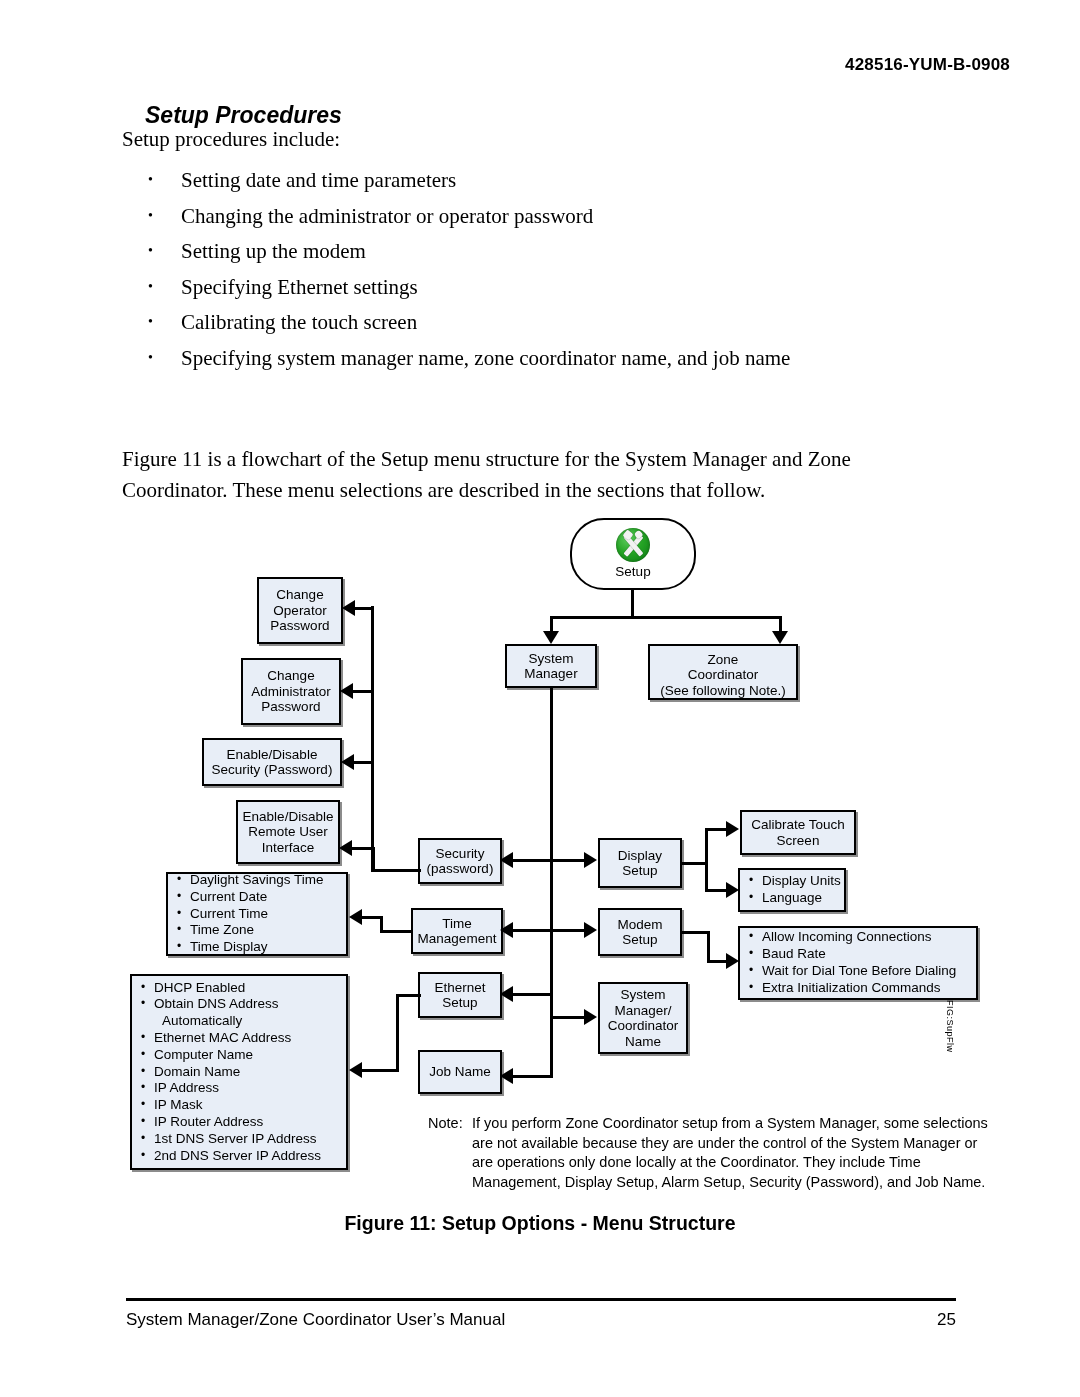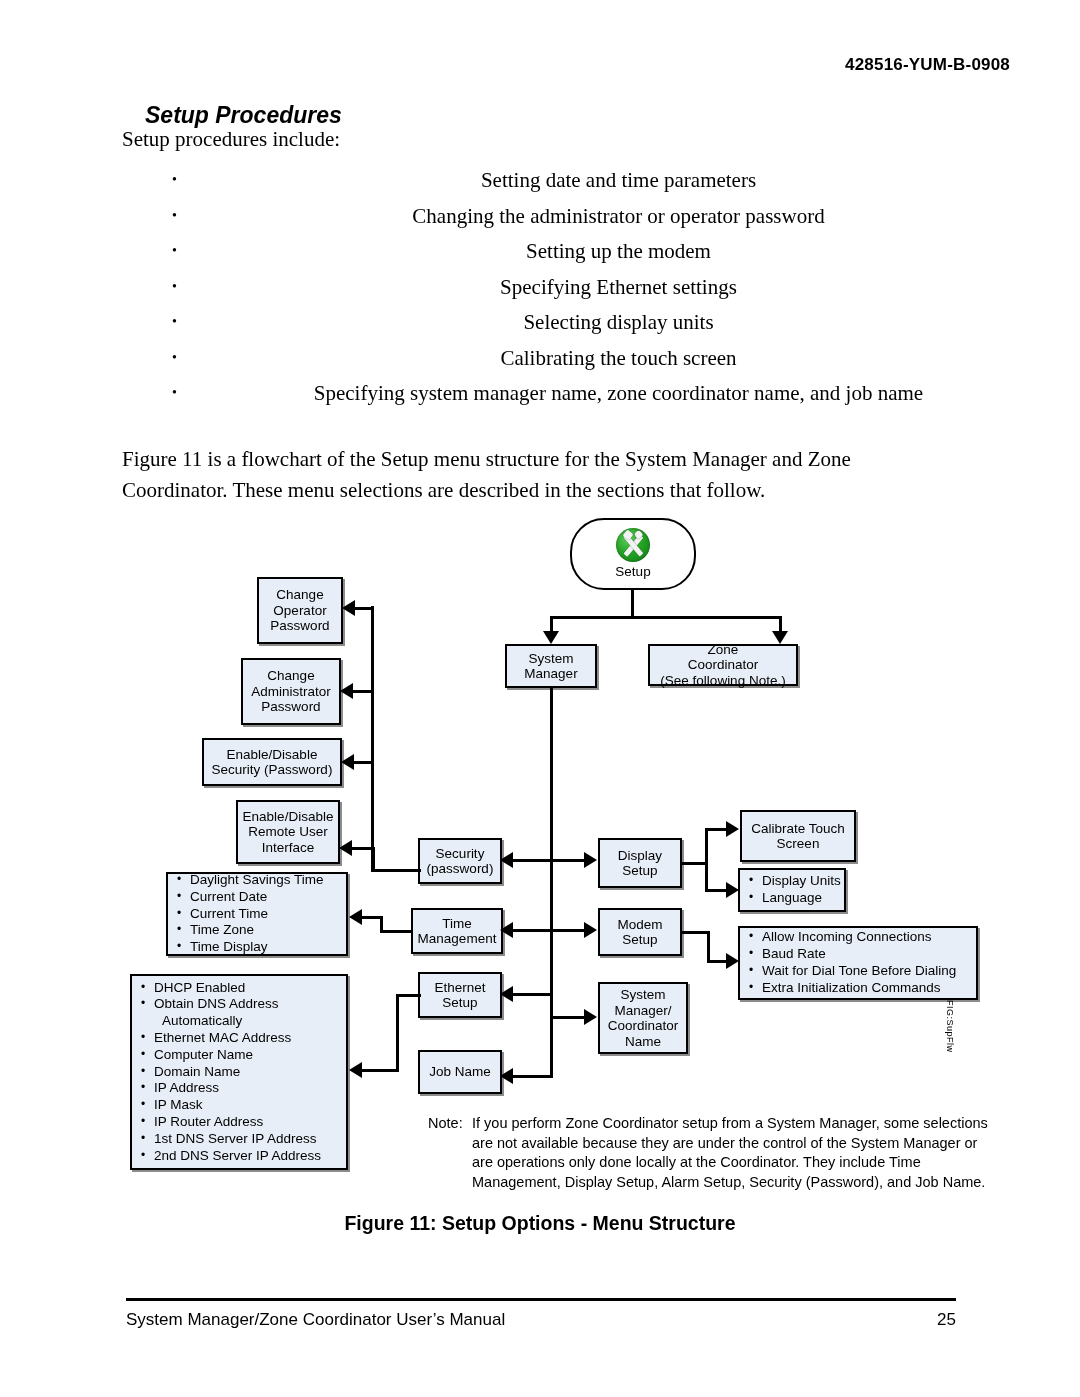--- a/index.html
+++ b/index.html
@@ -23,22 +23,22 @@
   h1.section-title{
     position:absolute;left:128px;top:85px;margin:17px;
     font-family:"Liberation Sans", sans-serif;
     font-size:23px;font-style:italic;font-weight:bold;
   }
   .lead{
     position:absolute;left:122px;top:127px;
     font-size:21px;
   }
   .bullets{
-    position:absolute;left:172px;top:163px;width:860px;
-    margin:0;padding:0;list-style:none;text-align:center;
+    position:absolute;left:148px;top:163px;width:860px;
+    margin:0;padding:0;list-style:none;
   }
   .bullets li{
     font-size:21px;
     line-height:35.5px;
     padding-left:33px;
     position:relative;
     white-space:nowrap;
   }
   .bullets li:before{
     content:"\2022";
@@ -177,21 +177,20 @@
 
   <div class="doc-code">428516-YUM-B-0908</div>
   <h1 class="section-title">Setup Procedures</h1>
   <div class="lead">Setup procedures include:</div>
 
   <ul class="bullets">
     <li>Setting date and time parameters</li>
     <li>Changing the administrator or operator password</li>
     <li>Setting up the modem</li>
     <li>Specifying Ethernet settings</li>
-    <li>Selecting display units</li>
     <li>Calibrating the touch screen</li>
     <li>Specifying system manager name, zone coordinator name, and job name</li>
   </ul>
 
   <div class="para">Figure 11 is a flowchart of the Setup menu structure for the System Manager and Zone Coordinator. These menu selections are described in the sections that follow.</div>
 
   <div class="figure">
 
     <div class="node rounded" style="left:570px;top:518px;width:126px;height:72px;">
       <span class="setup-icon">
@@ -210,21 +209,21 @@
     <div class="arr down" style="left:543px;top:631px;"></div>
     <div class="arr down" style="left:772px;top:631px;"></div>
 
     <div class="node" style="left:505px;top:644px;width:92px;height:44px;">
       <span>
         <span class="lbl">System</span>
         <span class="lbl">Manager</span>
       </span>
     </div>
 
-    <div class="node" style="left:648px;top:644px;width:150px;height:42px;">
+    <div class="node" style="left:648px;top:644px;width:150px;height:56px;align-items:flex-end;">
       <span>
         <span class="lbl">Zone</span>
         <span class="lbl">Coordinator</span>
         <span class="lbl">(See following Note.)</span>
       </span>
     </div>
 
     <div class="ln vln" style="left:550px;top:688px;height:390px;"></div>
 
     <div class="node" style="left:418px;top:838px;width:84px;height:46px;">
@@ -367,21 +366,21 @@
     <div class="ln hln" style="left:362px;top:1069px;width:37px;"></div>
     <div class="arr left" style="left:349px;top:1062px;"></div>
 
     <div class="ln hln" style="left:680px;top:862px;width:28px;"></div>
     <div class="ln vln" style="left:705px;top:828px;height:64px;"></div>
     <div class="ln hln" style="left:705px;top:828px;width:22px;"></div>
     <div class="ln hln" style="left:705px;top:889px;width:22px;"></div>
     <div class="arr right" style="left:726px;top:821px;"></div>
     <div class="arr right" style="left:726px;top:882px;"></div>
 
-    <div class="node" style="left:740px;top:810px;width:116px;height:52px;">
+    <div class="node" style="left:740px;top:810px;width:116px;height:45px;">
       <span>
         <span class="lbl">Calibrate Touch</span>
         <span class="lbl">Screen</span>
       </span>
     </div>
 
     <div class="node listbox" style="left:738px;top:868px;width:108px;height:44px;">
       <ul>
         <li>Display Units</li>
         <li>Language</li>

